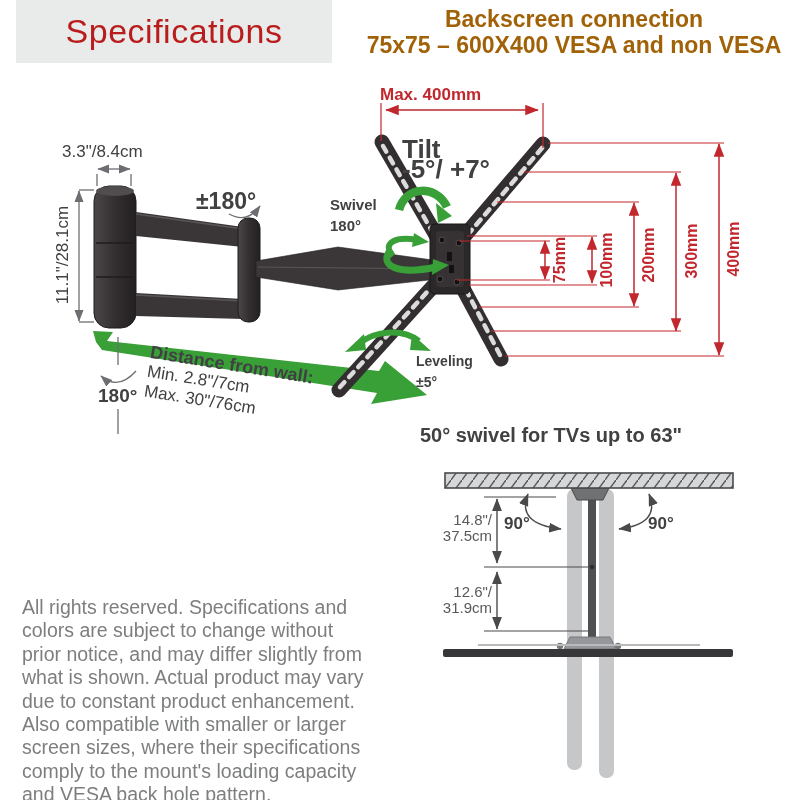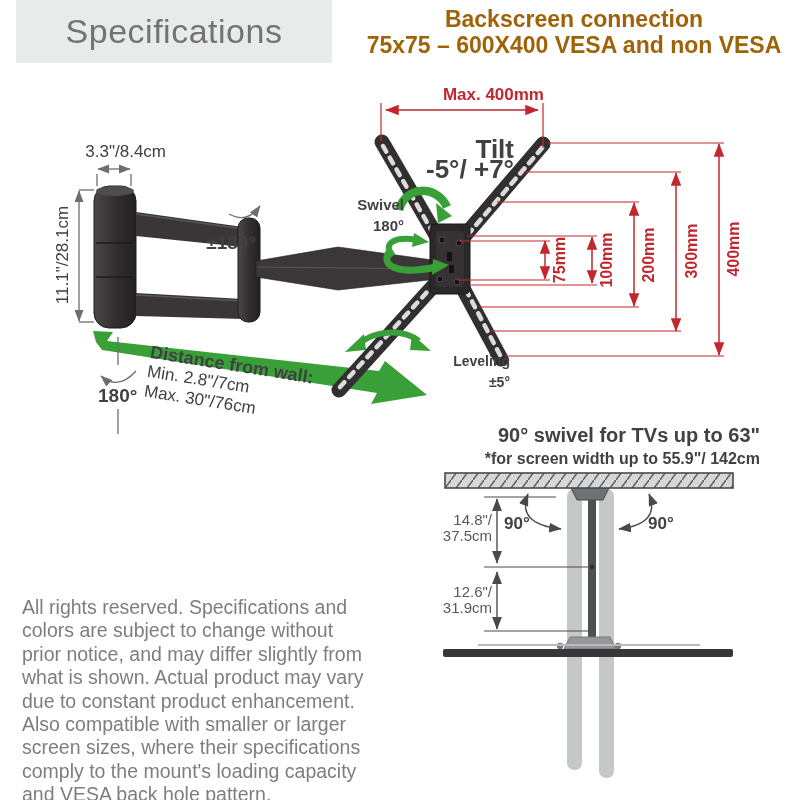--- a/index.html
+++ b/index.html
@@ -2,27 +2,27 @@
 <html><head>
 <meta charset="utf-8">
 <style>
   html,body{margin:0;padding:0;background:#ffffff;}
   #stage{position:relative;width:800px;height:800px;background:#ffffff;overflow:hidden;
          font-family:"Liberation Sans",sans-serif;color:#414042;}
   #gfx{position:absolute;left:0;top:0;}
   .lbl{position:absolute;line-height:1.1;}
   .spec-box{position:absolute;left:16px;top:0;width:316px;height:63px;background:#e9eaea;
             display:flex;align-items:center;justify-content:center;}
-  .spec-title{font-size:34px;letter-spacing:.5px;color:#737373;}
+  .spec-title{font-size:34px;letter-spacing:.5px;color:#b91c1c;}
   .red-head{left:348px;top:6px;width:452px;text-align:center;color:#a16207;
             font-weight:700;font-size:23px;line-height:26px;}
   .red{color:#c1272d;}
   .dk{color:#414042;}
   .b{font-weight:700;}
-  .ctr{text-align:right;}
+  .ctr{text-align:left;}
   .rot90{transform:rotate(-90deg);transform-origin:center center;text-align:center;}
   .vesa-lbl{width:60px;height:16px;font-size:16px;font-weight:700;color:#c1272d;}
   .dim-sm{font-size:15px;line-height:16px;color:#58595b;text-align:right;}
   .legal{left:22px;top:596px;width:372px;font-size:19.5px;line-height:23.4px;
          color:#7d7e80;white-space:pre-line;}
 </style>
 </head>
 <body>
 
 <div id="stage">
@@ -192,21 +192,21 @@
 <div class="lbl dk b ctr" style="left:402px;top:139px;width:112px;font-size:26px;line-height:20px;">
   <div>Tilt</div>
   <div>-5°/ +7°</div>
 </div>
 
 <div class="lbl dk b ctr" style="left:330px;top:194px;width:74px;font-size:15px;line-height:21px;">
   <div>Swivel</div>
   <div>180°</div>
 </div>
 
-<div class="lbl dk b ctr" style="left:196px;top:189px;width:60px;font-size:19px;margin-top:44px;">±180°</div>
+<div class="lbl dk b ctr" style="left:196px;top:189px;width:60px;font-size:23px;">±180°</div>
 
 <div class="lbl dk ctr" style="left:62px;top:143px;width:104px;font-size:17px;">3.3"/8.4cm</div>
 
 <div class="lbl dk rot90" style="left:-7px;top:246px;width:140px;height:18px;font-size:17px;">11.1"/28.1cm</div>
 
 <div class="lbl vesa-lbl rot90" style="left:529px;top:252px;">75mm</div>
 <div class="lbl vesa-lbl rot90" style="left:576px;top:252px;">100mm</div>
 <div class="lbl vesa-lbl rot90" style="left:618px;top:247px;">200mm</div>
 <div class="lbl vesa-lbl rot90" style="left:661px;top:243px;">300mm</div>
 <div class="lbl vesa-lbl rot90" style="left:703px;top:241px;">400mm</div>
@@ -217,22 +217,21 @@
 </div>
 
 <div class="lbl dk b" style="left:98px;top:386px;width:44px;font-size:19px;">180°</div>
 
 <div class="lbl dk" style="left:152px;top:342px;width:210px;transform:rotate(9deg);transform-origin:left top;line-height:20px;">
   <div class="b" style="font-size:18px;">Distance from wall:</div>
   <div style="font-size:17px;">Min. 2.8"/7cm</div>
   <div style="font-size:17px;">Max. 30"/76cm</div>
 </div>
 
-<div class="lbl dk b ctr" style="left:420px;top:424px;width:340px;font-size:20px;">90° swivel for TVs up to 63"</div>
-<div class="lbl dk b ctr" style="left:420px;top:450px;width:340px;font-size:16px;">*for screen width up to 55.9"/ 142cm</div>
+<div class="lbl dk b ctr" style="left:420px;top:424px;width:340px;font-size:20px;">50° swivel for TVs up to 63"</div>
 
 <div class="lbl dim-sm" style="left:426px;top:512px;width:66px;">
   <div>14.8"/</div>
   <div>37.5cm</div>
 </div>
 <div class="lbl dim-sm" style="left:426px;top:584px;width:66px;">
   <div>12.6"/</div>
   <div>31.9cm</div>
 </div>
 

